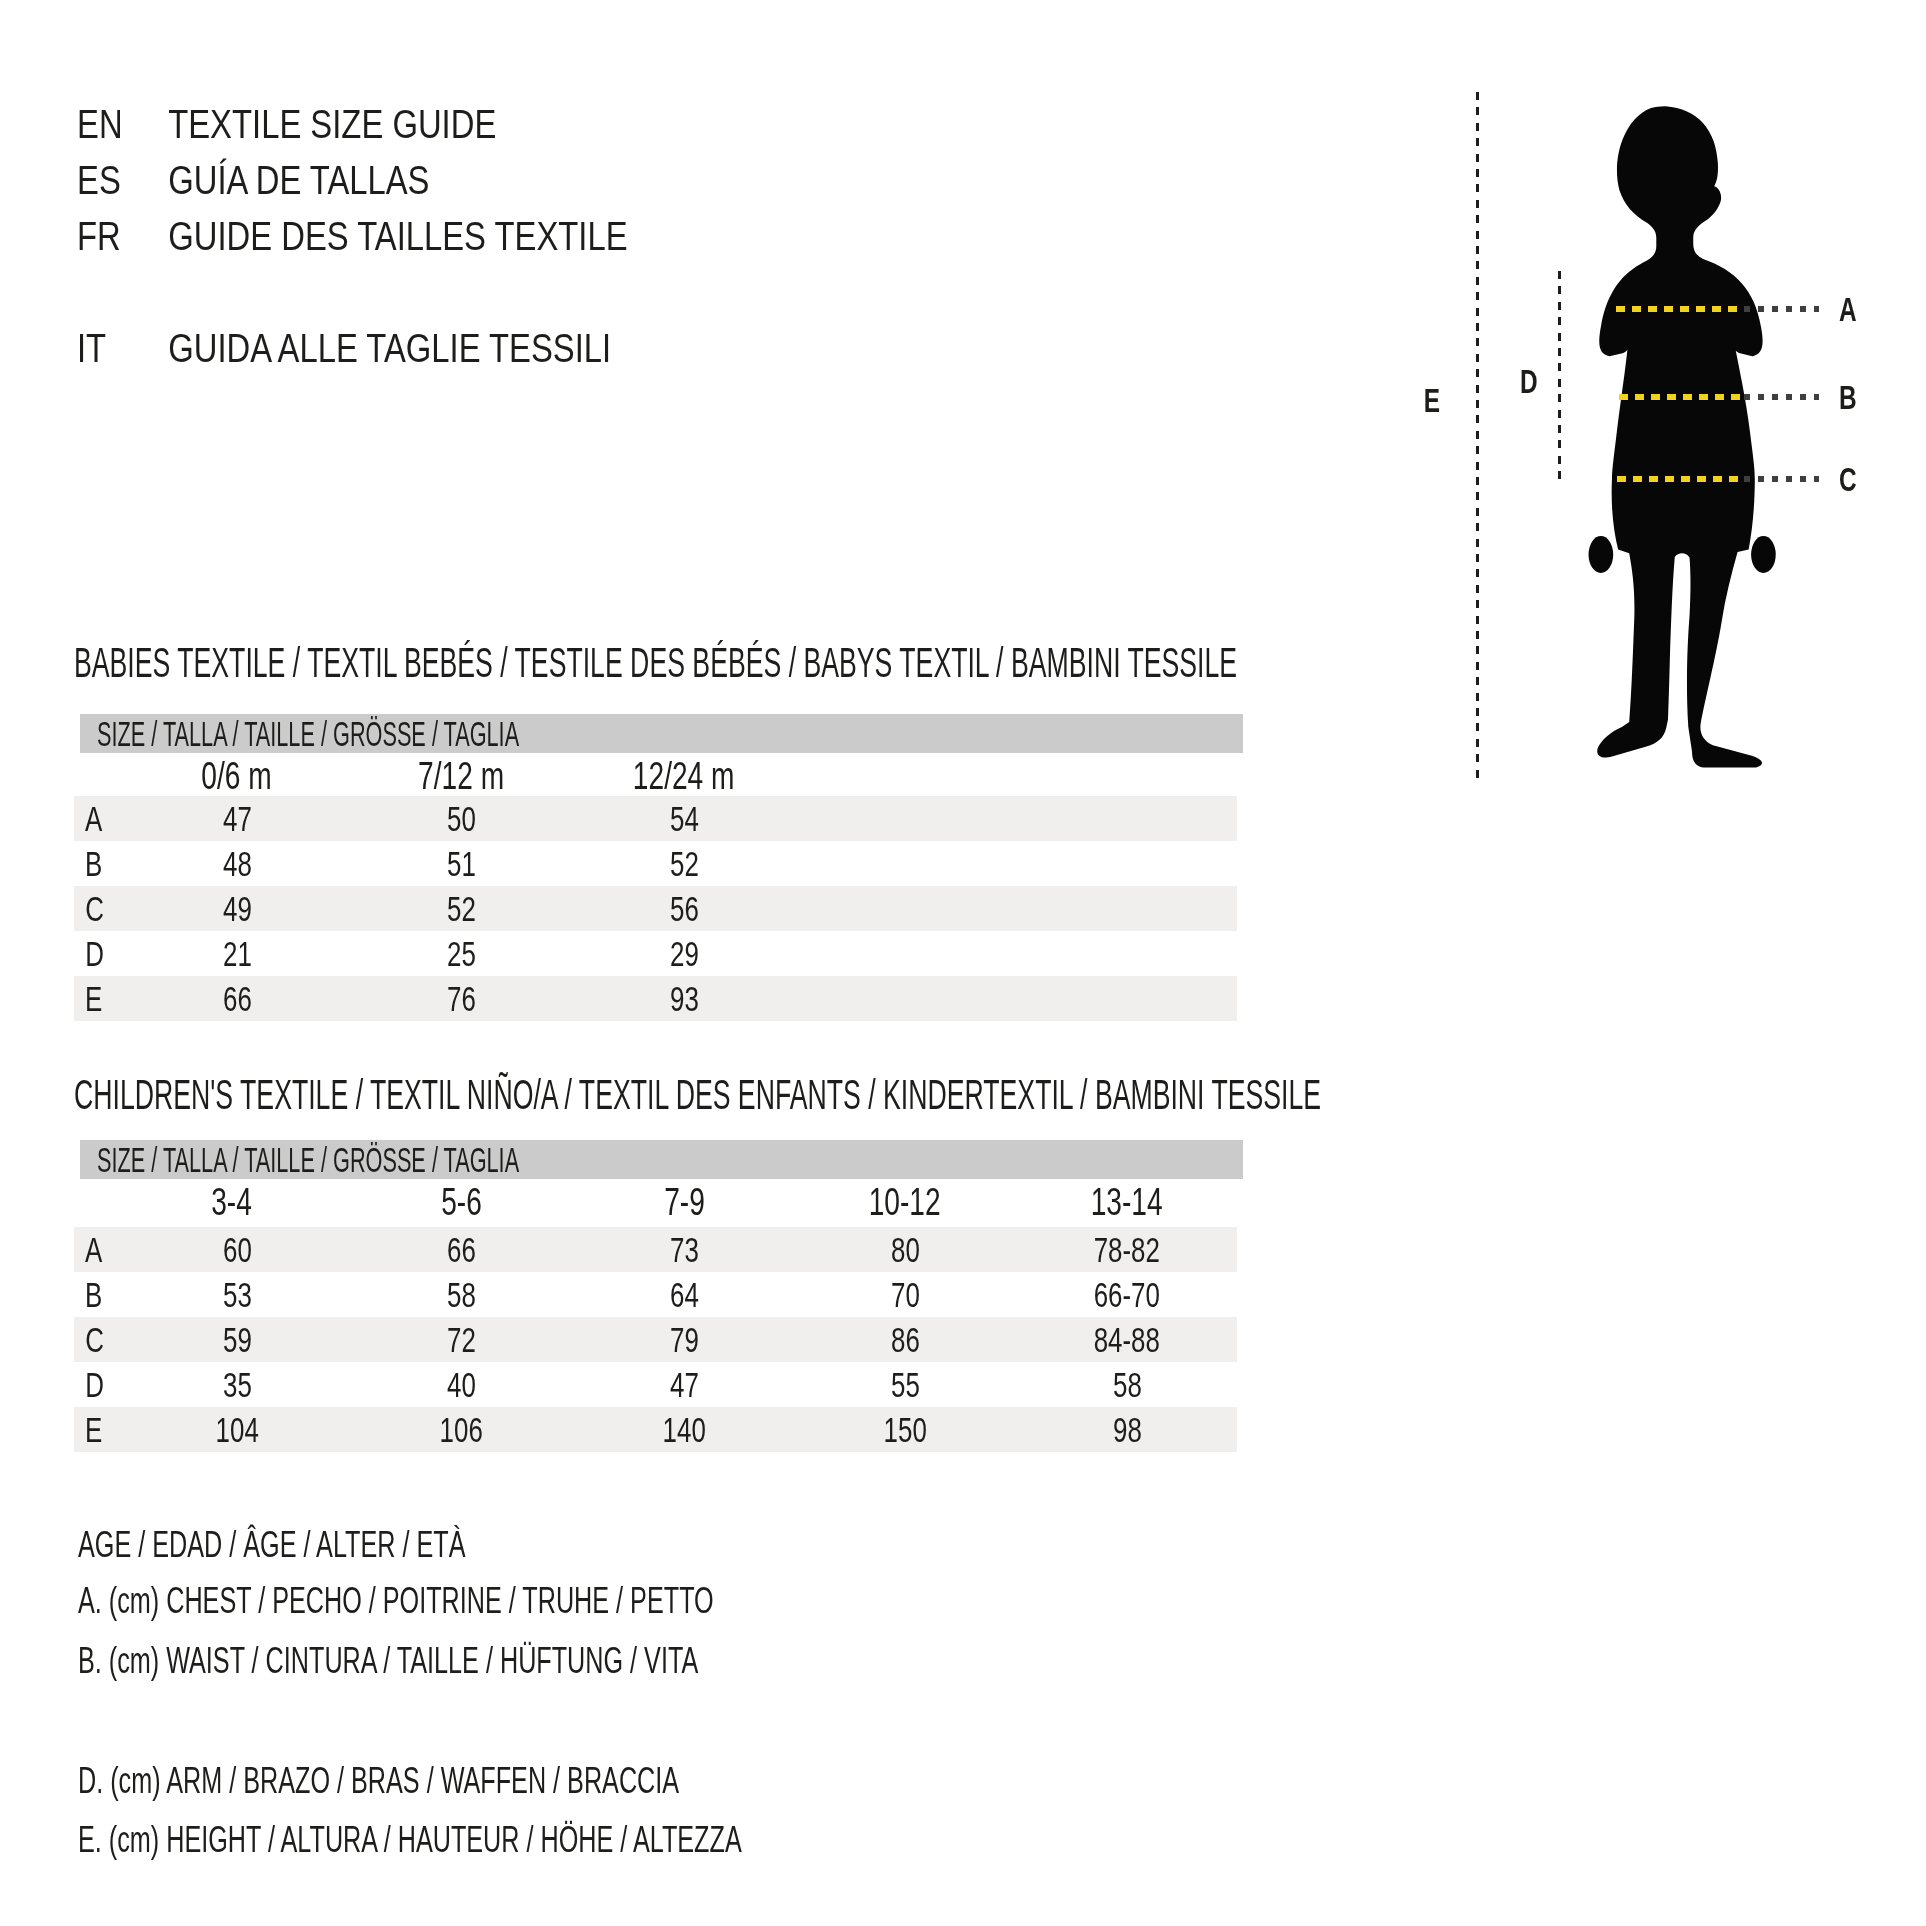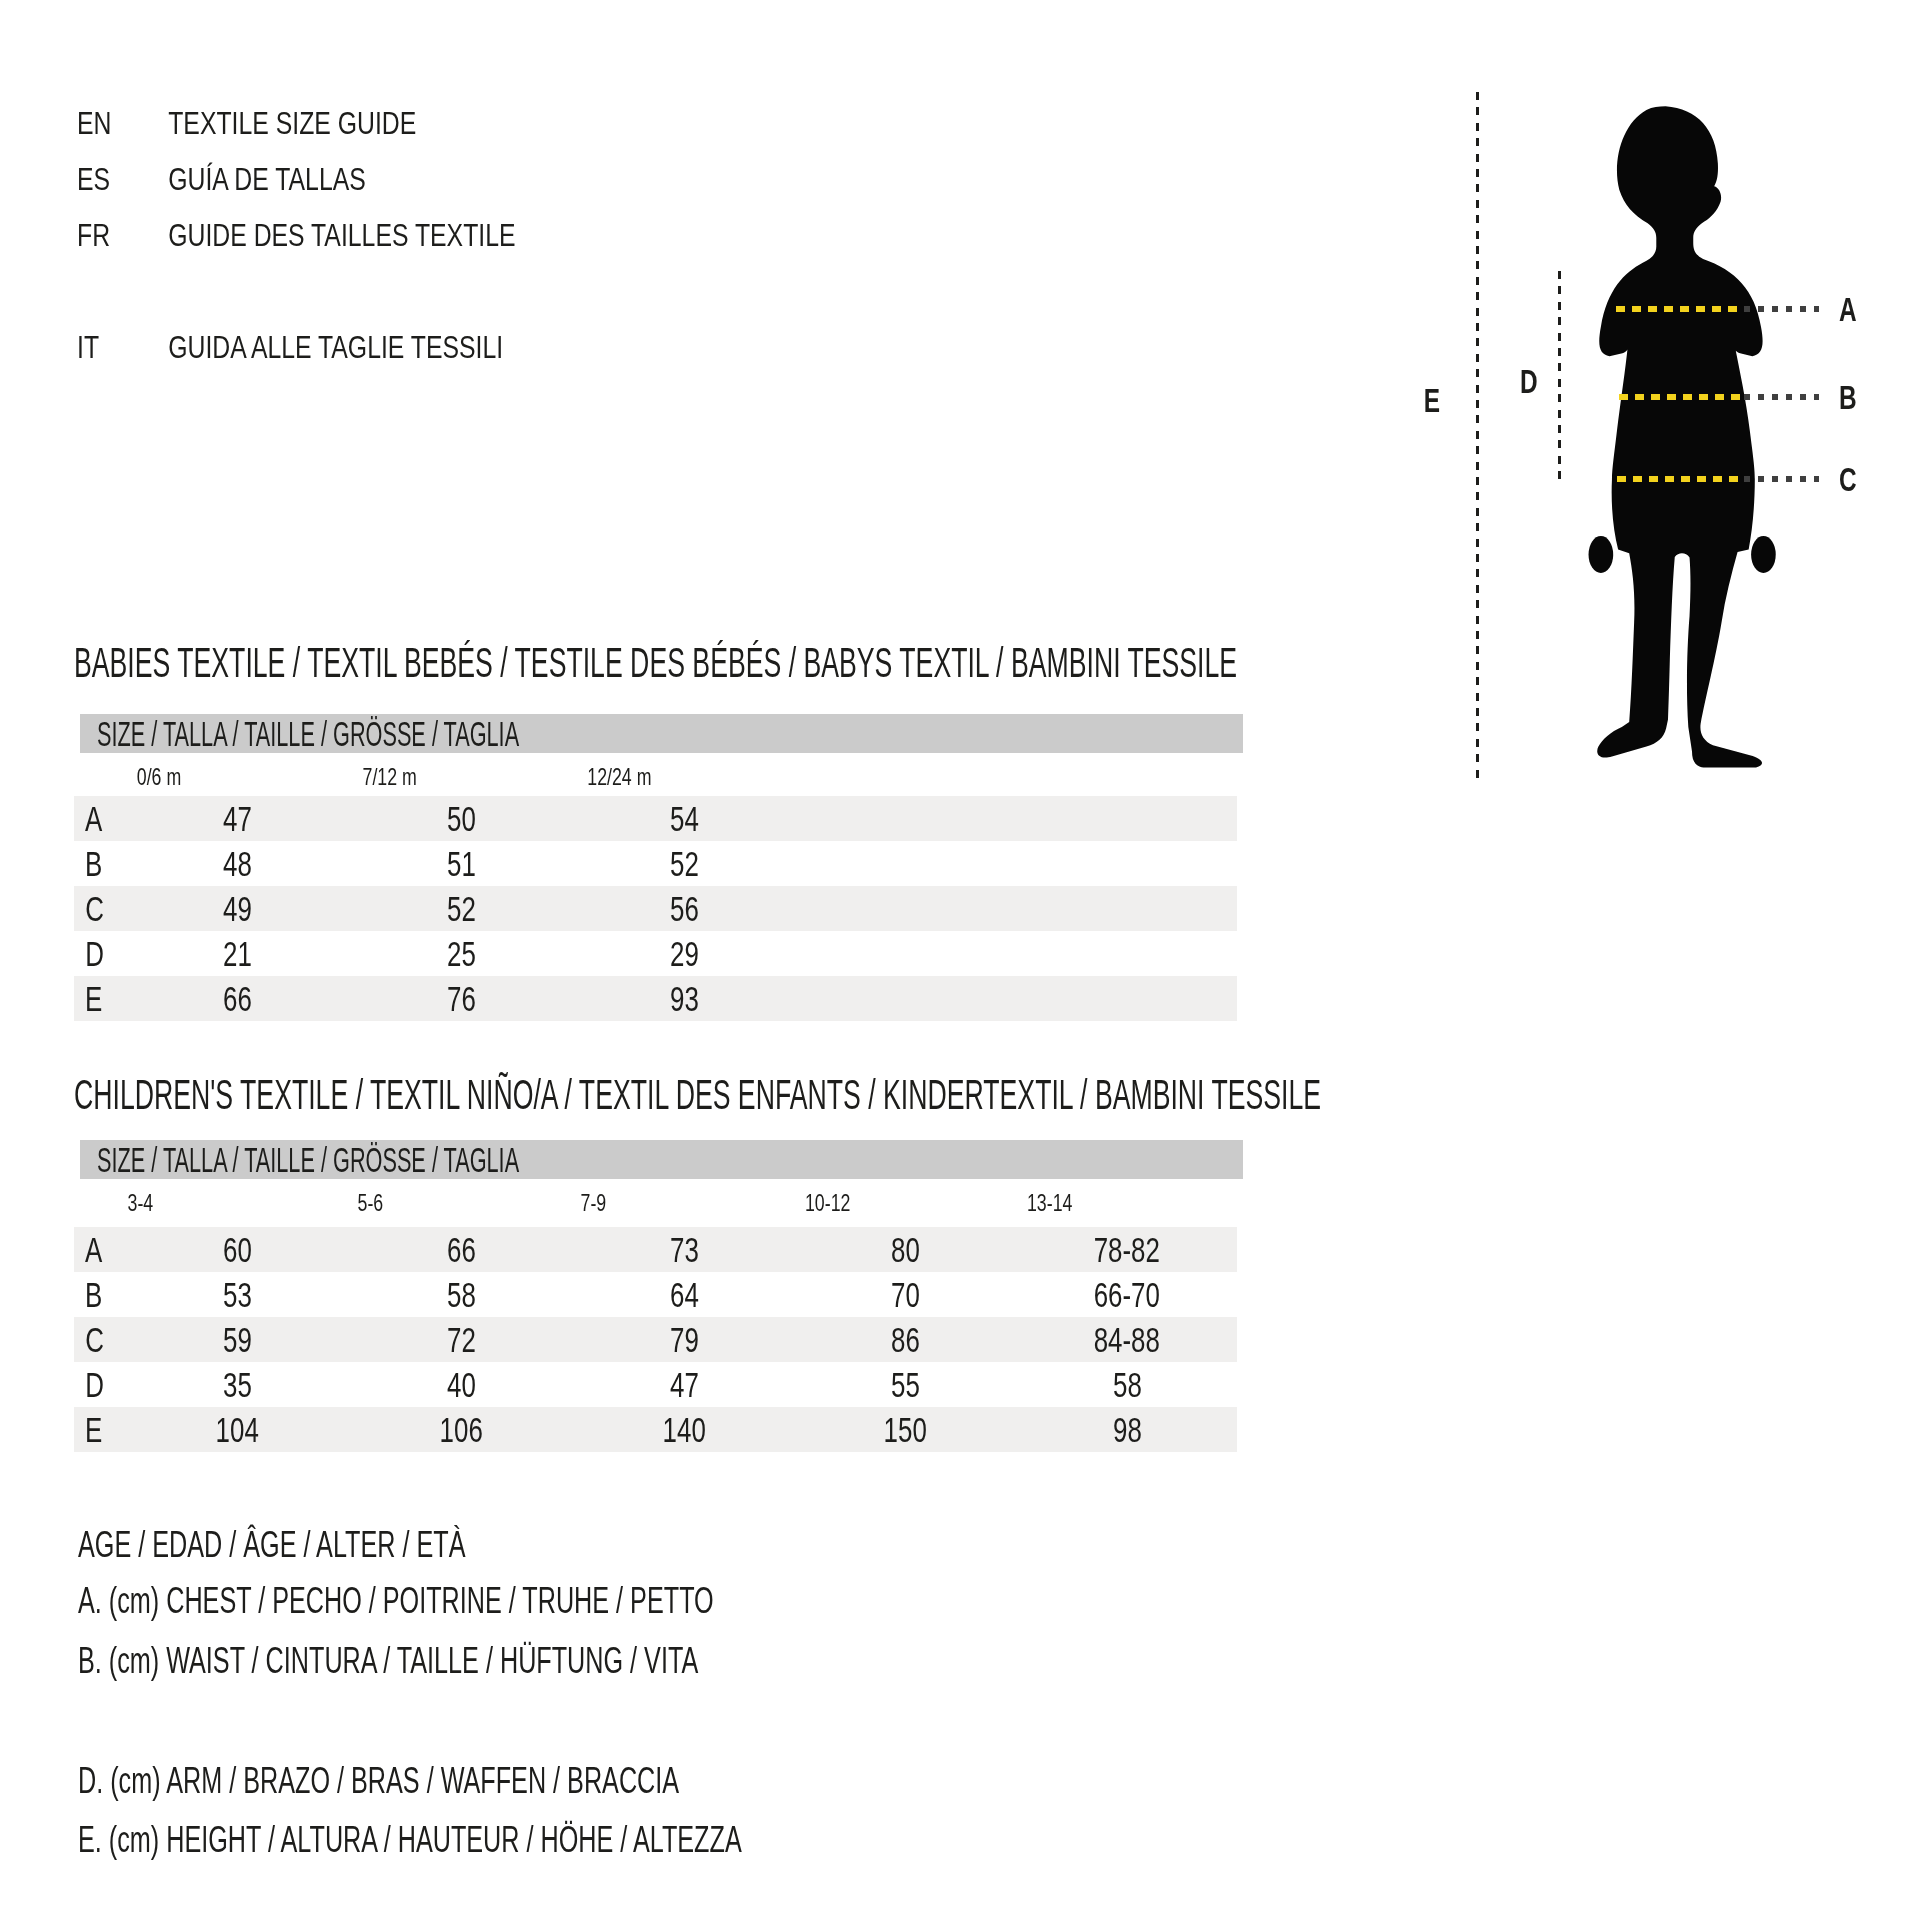--- a/index.html
+++ b/index.html
@@ -12,30 +12,30 @@
     overflow:hidden;
   }
   .abs{position:absolute;white-space:nowrap;}
   
   .sqL{display:inline-block;transform:scaleX(0.80);transform-origin:0 50%;}
   .sqH{display:inline-block;transform:scaleX(0.62);transform-origin:0 50%;}
   .sqM{display:inline-block;transform:scaleX(0.70);transform-origin:0 50%;}
   .sqC{display:inline-block;transform:scaleX(0.74);transform-origin:50% 50%;}
 
   
-  .lang-row{left:77px;font-size:31px;line-height:44px;}
+  .lang-row{left:77px;font-size:41px;line-height:44px;}
   .lang-code{display:inline-block;width:114px;}
 
   
   .section-heading{left:74px;font-size:43px;line-height:44px;}
 
   
   .size-bar{left:80px;width:1163px;height:39px;background:#cbcbcb;}
   .size-bar span{display:block;margin-left:8.6px;font-size:35px;line-height:39px;}
-  .col-head{width:216px;text-align:left;font-size:24px;line-height:37px;}
+  .col-head{width:216px;text-align:center;font-size:38px;line-height:37px;}
   .rows{left:74px;width:1163px;}
   .trow{position:relative;width:1163px;height:45px;}
   .trow:nth-child(odd){background:#f0efee;}
   .rlabel{position:absolute;left:8px;top:0;width:55px;font-size:35px;line-height:45px;}
   .cell{position:absolute;top:0;width:216px;text-align:center;font-size:35px;line-height:45px;}
   .c0{left:55px}.c1{left:279px}.c2{left:502px}.c3{left:723px}.c4{left:945px}
 
   
   .legend-row{left:78px;font-size:36px;line-height:43px;}
 

